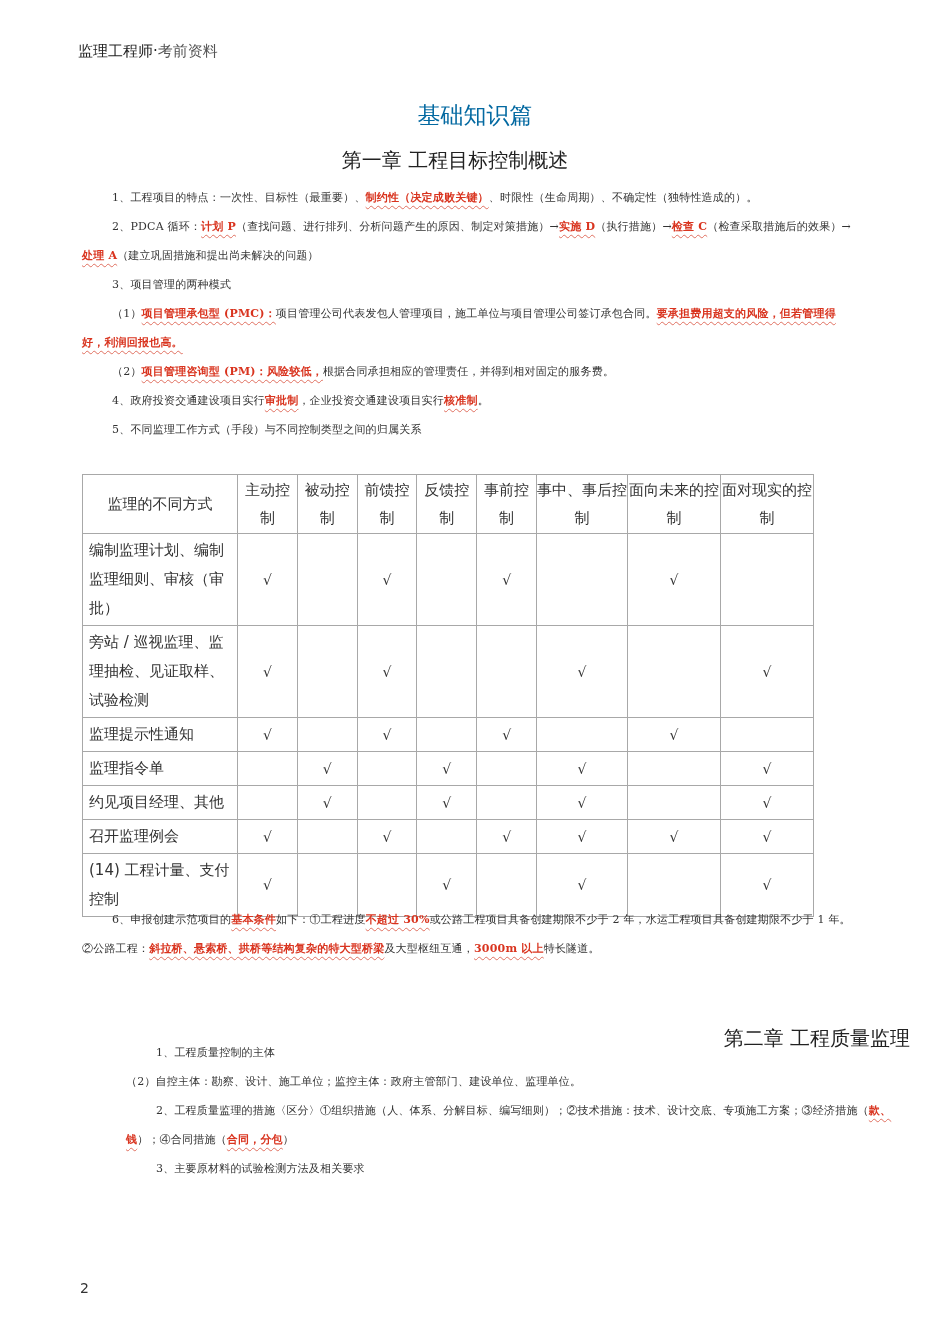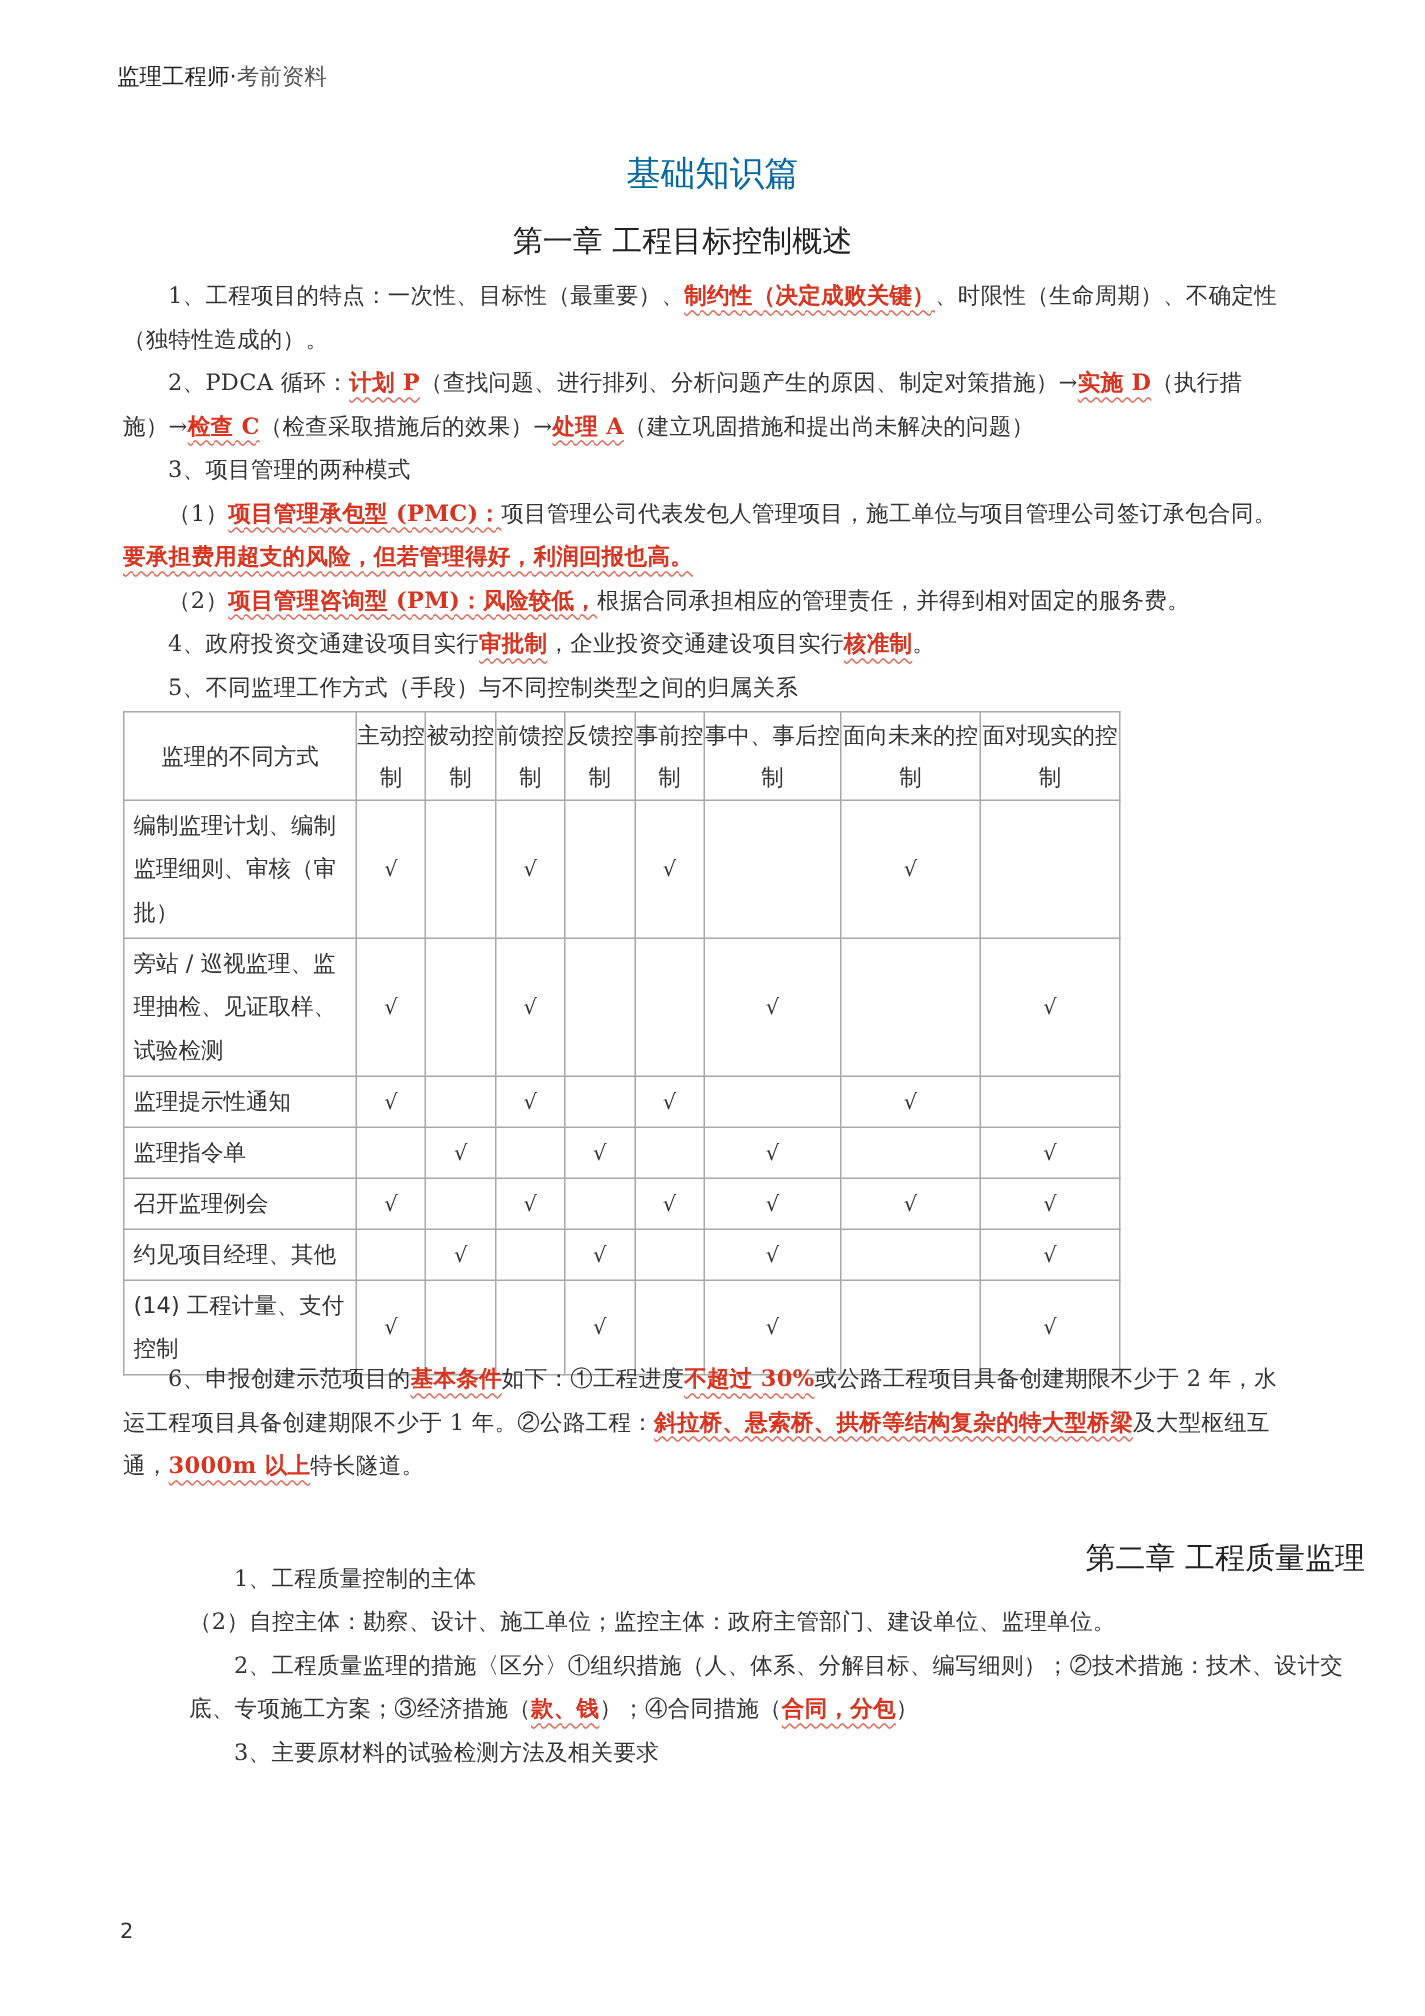--- a/index.html
+++ b/index.html
@@ -18,32 +18,32 @@
     position: absolute; left: 0; width: 950px; top: 100px; text-align: center;
     font-size: 23px; color: #0369a1; font-family: "DejaVu Serif", serif;
   }
   .chapter-title {
     position: absolute; left: 0; width: 910px; text-align: center;
     font-family: "DejaVu Sans", "Liberation Sans", sans-serif;
     font-size: 20px; color: #222;
   }
   .body-text {
     position: absolute; left: 82px; width: 770px;
-    font-size: 15px; line-height: 29px; color: #333;
+    font-size: 11px; line-height: 29px; color: #333;
     letter-spacing: 0.2px;
   }
   .para { margin: 0; text-indent: 30px; }
   .hl {
     color: #d9341f; font-weight: bold;
     text-decoration: underline wavy #e07060;
     text-decoration-thickness: 1px;
     text-underline-offset: 4px;
   }
   table.ctrl {
-    position: absolute; left: 82px; top: 474px; width: 665px;
+    position: absolute; left: 82px; top: 474px; width: 732px;
     border-collapse: collapse;
     font-family: "DejaVu Sans", "Liberation Sans", sans-serif;
     font-size: 15px; color: #333;
   }
   table.ctrl th, table.ctrl td {
     border: 1px solid #a8a8a8; padding: 0;
   }
   table.ctrl th {
     font-weight: normal; height: 58px; line-height: 28px; text-align: center;
   }
@@ -131,39 +131,39 @@
         <td class="mark"></td>
         <td class="mark">√</td>
         <td class="mark"></td>
         <td class="mark">√</td>
         <td class="mark"></td>
         <td class="mark">√</td>
         <td class="mark"></td>
         <td class="mark">√</td>
       </tr>
       <tr style="height: 33px;">
+        <td class="label">约见项目经理、其他</td>
+        <td class="mark"></td>
+        <td class="mark">√</td>
+        <td class="mark"></td>
+        <td class="mark">√</td>
+        <td class="mark"></td>
+        <td class="mark">√</td>
+        <td class="mark"></td>
+        <td class="mark">√</td>
+      </tr>
+      <tr style="height: 33px;">
         <td class="label">召开监理例会</td>
         <td class="mark">√</td>
         <td class="mark"></td>
         <td class="mark">√</td>
         <td class="mark"></td>
         <td class="mark">√</td>
         <td class="mark">√</td>
         <td class="mark">√</td>
-        <td class="mark">√</td>
-      </tr>
-      <tr style="height: 33px;">
-        <td class="label">约见项目经理、其他</td>
-        <td class="mark"></td>
-        <td class="mark">√</td>
-        <td class="mark"></td>
-        <td class="mark">√</td>
-        <td class="mark"></td>
-        <td class="mark">√</td>
-        <td class="mark"></td>
         <td class="mark">√</td>
       </tr>
       <tr style="height: 58px;">
         <td class="label">(14) 工程计量、支付控制</td>
         <td class="mark">√</td>
         <td class="mark"></td>
         <td class="mark"></td>
         <td class="mark">√</td>
         <td class="mark"></td>
         <td class="mark">√</td>

